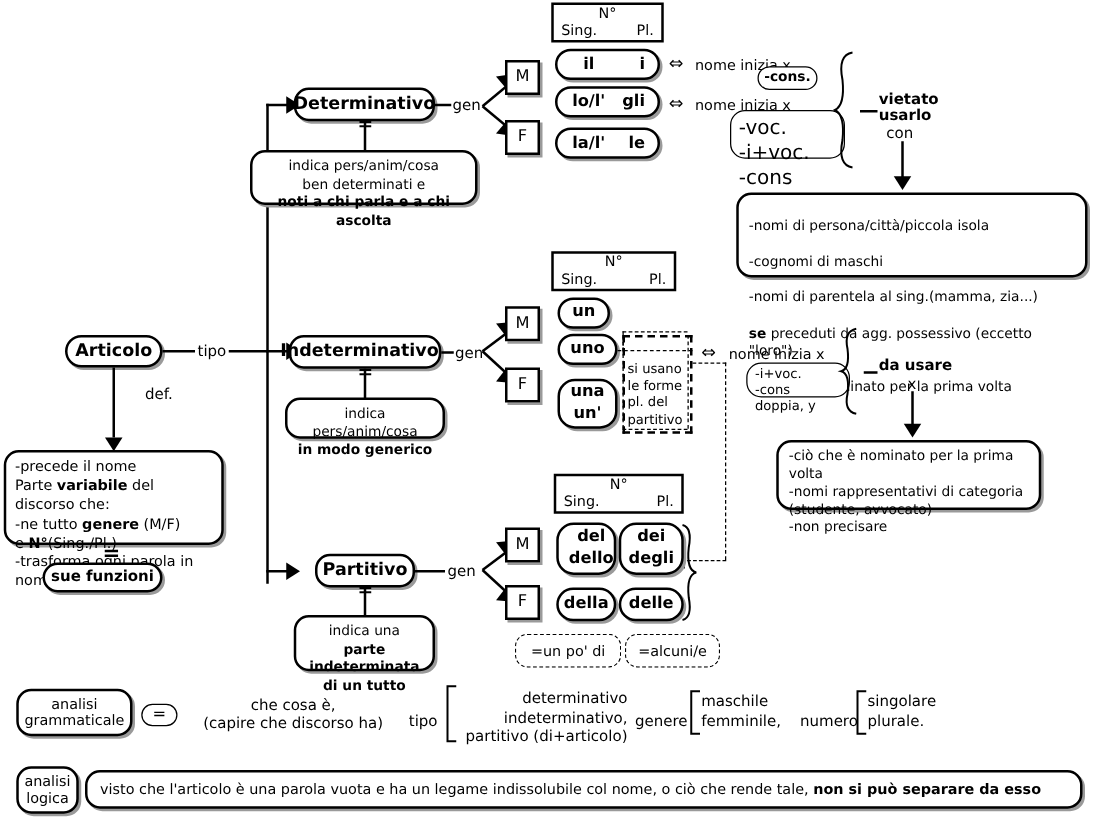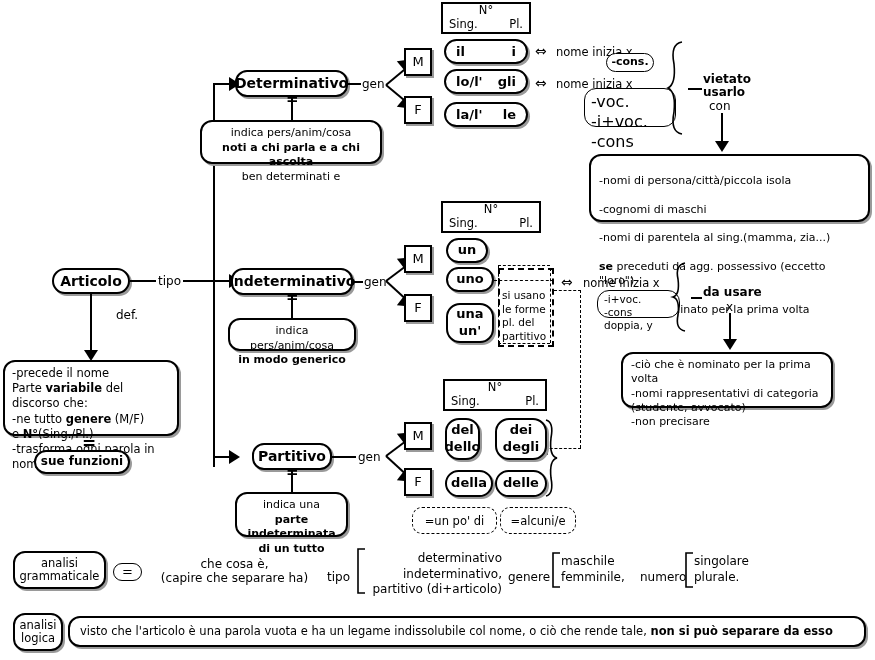--- a/index.html
+++ b/index.html
@@ -111,21 +111,21 @@
     position: absolute;
     box-sizing: border-box;
     border: 2px solid #000;
     border-radius: 14px;
     background: #fff;
     font-weight: bold;
     font-size: 13px;
     display: flex;
     align-items: center;
   }
-  .twocol .c1 { width: 50%; text-align: left;  padding-left: 10px; box-sizing: border-box; }
+  .twocol .c1 { width: 50%; text-align: center;  padding-left: 10px; box-sizing: border-box; }
   .twocol .c2 { width: 50%; text-align: right; padding-right: 10px; box-sizing: border-box; }
 
   .nhead {
     position: absolute;
     box-sizing: border-box;
     border: 2px solid #000;
     background: #fff;
     font-size: 11.5px;
   }
   .nhead .top { text-align: center; line-height: 1.1; }
@@ -197,22 +197,22 @@
   </div>
 
   <div class="node rounded title shadow" style="left:235px; top:70px; width:113px; height:27px;">
     <span>Determinativo</span>
   </div>
 
   <div class="ln vln" style="left:291px; top:97px; height:24px;"></div>
   <div class="eqsign" style="left:286px; top:92px; font-size:15px;">=</div>
   <div class="listbox shadow" style="left:200px; top:120px; width:182px; height:44px; text-align:center; white-space:normal; font-size:11px;">
     <div>indica pers/anim/cosa</div>
+    <div>ben determinati e</div>
     <div style="font-weight:bold;">noti a chi parla e a chi ascolta</div>
-    <div>ben determinati e</div>
   </div>
 
   <div class="ln hln2" style="left:348px; top:83px; width:13px;"></div>
   <div class="lab" style="left:362px; top:77px;">gen</div>
   <svg style="left:386px; top:55px;" width="40" height="60">
     <line x1="0" y1="30" x2="24" y2="10" stroke="#000" stroke-width="2"></line>
     <line x1="0" y1="30" x2="24" y2="50" stroke="#000" stroke-width="2"></line>
   </svg>
   <div class="arr arr-r" style="left:400px; top:56px; transform:rotate(-40deg);"></div>
   <div class="arr arr-r" style="left:400px; top:98px; transform:rotate(40deg);"></div>
@@ -268,21 +268,21 @@
   <div class="arr arr-d" style="left:715px; top:141px;"></div>
 
   <div class="listbox shadow" style="left:589px; top:154px; width:281px; height:68px; font-size:11px; line-height:1.3; padding:4px 8px;">
     <div>-nomi di persona/città/piccola isola</div>
     <div>-cognomi di maschi</div>
     <div>-nomi di parentela al sing.(mamma, zia...)</div>
     <div><b class="inl">se</b> preceduti da agg. possessivo (eccetto "loro")</div>
     <div>-ciò che è nominato per la prima volta</div>
   </div>
 
-  <div class="node rounded title shadow" style="left:231px; top:268px; width:122px; height:27px;">
+  <div class="node rounded title shadow" style="left:231px; top:268px; width:122px; height:27px;justify-content:flex-end;">
     <span>Indeterminativo</span>
   </div>
 
   <div class="ln vln" style="left:291px; top:295px; height:24px;"></div>
   <div class="eqsign" style="left:286px; top:290px; font-size:15px;">=</div>
   <div class="listbox shadow" style="left:228px; top:318px; width:128px; height:33px; text-align:center; white-space:normal; font-size:11px;">
     <div>indica pers/anim/cosa</div>
     <div style="font-weight:bold;">in modo generico</div>
   </div>
 
@@ -388,21 +388,21 @@
   </div>
 
   <div class="nhead" style="left:443px; top:379px; width:104px; height:32px;">
     <div class="top">N°</div>
     <div class="row">
       <div class="c1">Sing.</div>
       <div class="c2">Pl.</div>
     </div>
   </div>
 
-  <div class="node pill shadow lh" style="left:445px; top:418px; width:35px; height:42px; font-weight:bold; font-size:13px; white-space:pre-line; flex-direction:column;">
+  <div class="node pill shadow lh" style="left:445px; top:418px; width:48px; height:42px; font-weight:bold; font-size:13px; white-space:pre-line; flex-direction:column;align-items:flex-end;">
     <span style="text-align:center;">del
 dello</span>
   </div>
   <div class="node pill shadow lh" style="left:495px; top:418px; width:52px; height:42px; font-weight:bold; font-size:13px; white-space:pre-line; flex-direction:column;">
     <span style="text-align:center;">dei
 degli</span>
   </div>
   <div class="node pill shadow" style="left:445px; top:470px; width:48px; height:27px; font-weight:bold; font-size:13px;">
     <span>della</span>
   </div>
@@ -424,21 +424,21 @@
   <div class="node rounded shadow" style="left:13px; top:551px; width:93px; height:38px; font-size:11.5px; white-space:pre-line; text-align:center;">
     <span>analisi
 grammaticale</span>
   </div>
   <div class="node pill" style="left:113px; top:563px; width:29px; height:18px; font-size:13px; border-width:1.6px;">
     <span>=</span>
   </div>
 
   <div class="lab c" style="left:152px; top:557px; width:165px; text-align:center;">
     <div>che cosa è,</div>
-    <div>(capire che separare ha)</div>
+    <div>(capire che discorso ha)</div>
   </div>
 
   <div class="lab" style="left:327px; top:570px;">tipo</div>
   <svg style="left:356px; top:549px;" width="10" height="44">
     <path d="M9 0 H2 V44 H9" fill="none" stroke="#000" stroke-width="1.6"></path>
   </svg>
   <div class="bracket-text" style="left:368px; top:551px; text-align:right; width:134px; font-size:12px;">determinativo
 indeterminativo,
 partitivo (di+articolo)</div>
 

